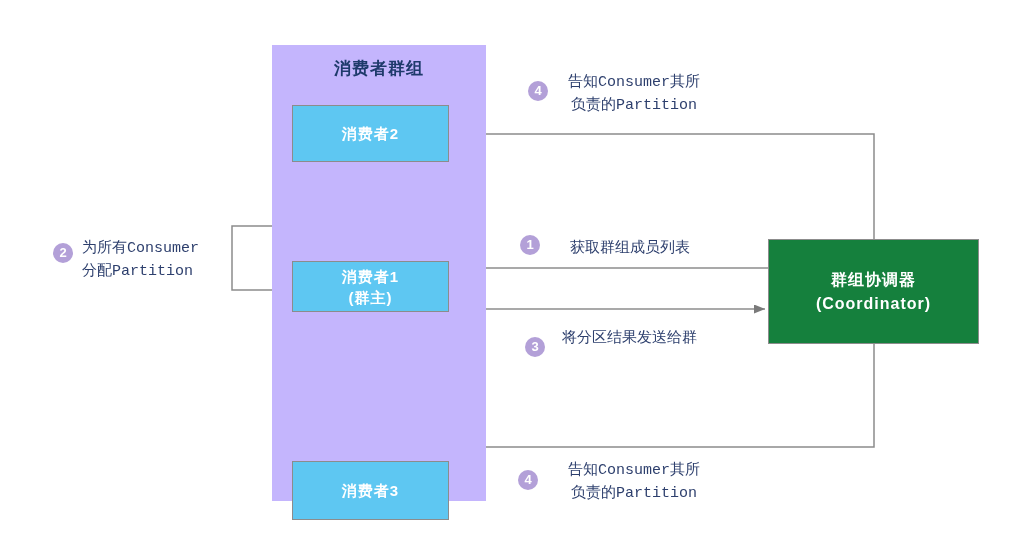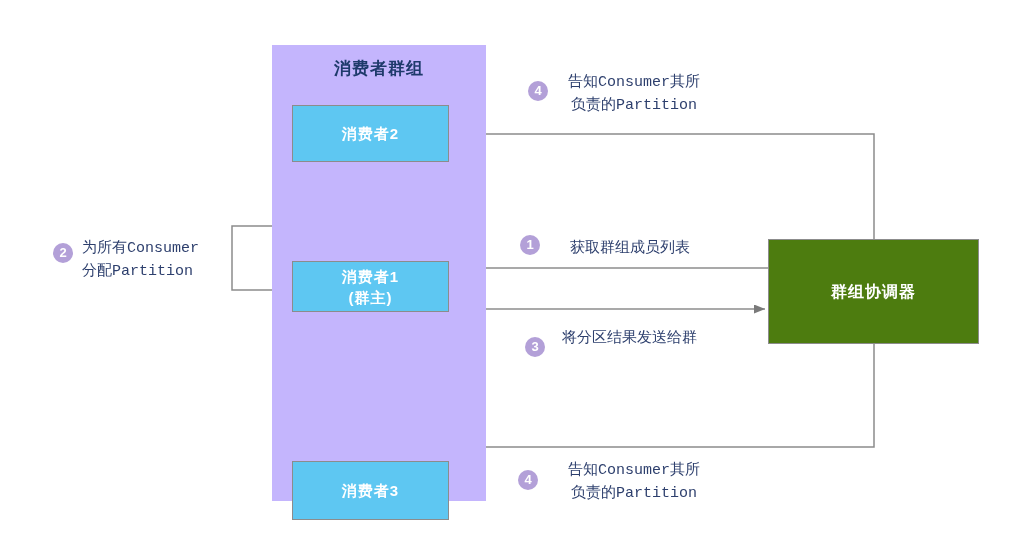--- a/index.html
+++ b/index.html
@@ -51,21 +51,21 @@
     font-weight: bold;
     text-align: center;
     letter-spacing: 1px;
   }
   .node.blue {
     background: #5ec7f2;
     font-size: 15px;
     line-height: 21px;
   }
   .node.pink {
-    background: #4d7c0f;
+    background: #15803d;
     font-size: 16px;
     line-height: 24px;
   }
   .step-badge {
     position: absolute;
     width: 20px; height: 20px;
     border-radius: 50%;
     background: #b3a0d8;
     color: #ffffff;
     font-size: 13px;
@@ -120,20 +120,21 @@
     <span>消费者1</span>
     <span>(群主)</span>
   </div>
 
   <div class="node blue" style="left:292px; top:418px; width:157px; height:59px;margin-top:43px;">
     <span>消费者3</span>
   </div>
 
   <div class="node pink" style="left:768px; top:239px; width:211px; height:105px;">
     <span>群组协调器</span>
+    <span>(Coordinator)</span>
   </div>
 
   <div class="step-badge" style="left:520px; top:235px;">1</div>
   <div class="step-text left" style="left:570px; top:237px;text-align:center;">
     <div>获取群组成员列表</div>
   </div>
 
   <div class="step-badge" style="left:53px; top:243px;">2</div>
   <div class="step-text left" style="left:82px; top:216px;margin-top:21px;">
     <div>为所有Consumer</div>

